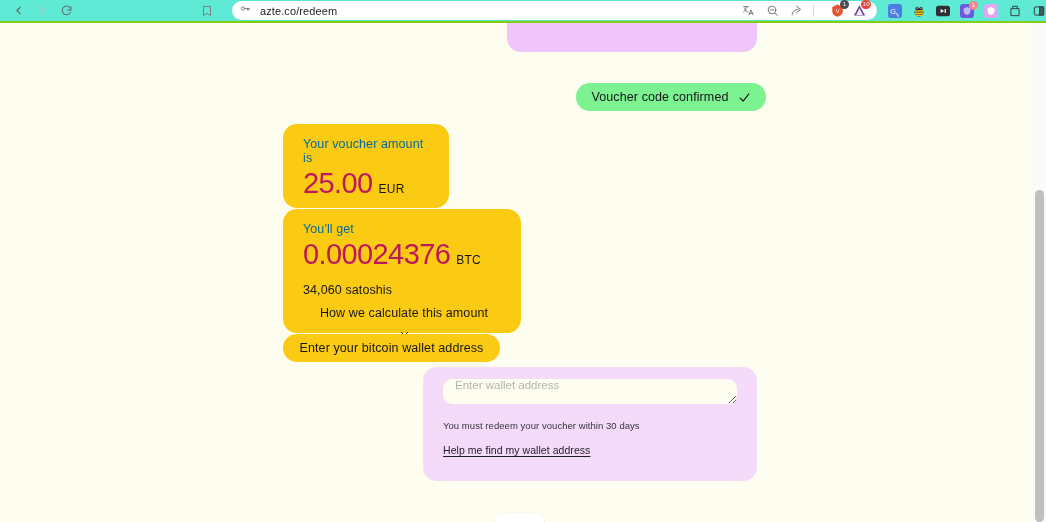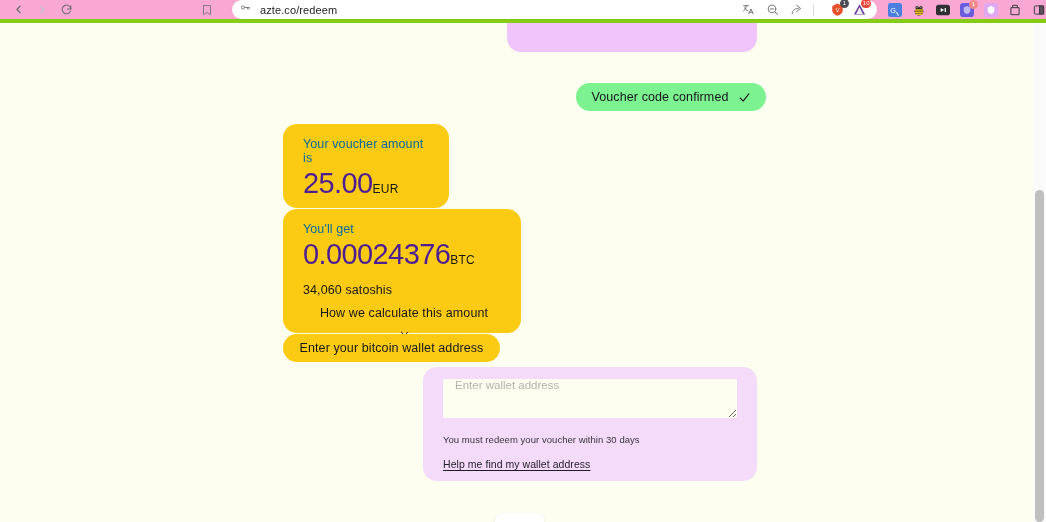--- a/index.html
+++ b/index.html
@@ -10,22 +10,22 @@
     font-family: "Liberation Sans", sans-serif;
     background: #fdfdf0;
   }
 
   
   #browser-toolbar {
     position: absolute;
     top: 0; left: 0;
     width: 1046px;
     height: 23px;
-    background: #f9a8d4;
-    border-bottom: 4px solid #84cc16;
+    background: #5eead4;
+    border-bottom: 2px solid #84cc16;
     display: flex;
     align-items: center;
     padding: 0 6px;
     gap: 0;
   }
   .nav-btn {
     width: 24px; height: 20px;
     display: flex; align-items: center; justify-content: center;
     color: #6d6d70;
     border-radius: 4px;
@@ -154,29 +154,29 @@
     color: #0369a1;
     letter-spacing: .1px;
   }
   .big-amount-row {
     display: flex;
     align-items: baseline;
     margin-top: 3px;
   }
   .big-amount {
     font-size: 29px;
-    color: #4c1d95;
+    color: #be185d;
     letter-spacing: -0.6px;
     font-weight: 400;
     line-height: 1.08;
   }
   .amount-unit {
     font-size: 12px;
     color: #17171a;
-    margin-left: 0;
+    margin-left: 6px;
     letter-spacing: .2px;
   }
   #satoshis-text {
     font-size: 12.5px;
     color: #17171a;
     margin-top: 13px;
     letter-spacing: .1px;
   }
   #how-we-calculate-row {
     display: flex;
@@ -203,24 +203,24 @@
   #wallet-input-card {
     position: absolute;
     left: 423px; top: 344px;
     width: 334px; height: 114px;
     background: #f4dbfa;
     border-radius: 14px;
     padding: 12px 20px 0 20px;
   }
   #wallet-address-input {
     width: 294px;
-    height: 39px;
+    height: 25px;
     background: #fdfdf0;
     border: none;
-    border-radius: 2px;
+    border-radius: 9px;
     outline: none;
     font-family: "Liberation Sans", sans-serif;
     font-size: 11.5px;
     color: #2a2a2e;
     padding: 0 12px 14px 12px;
     display: block;
   }
   #wallet-address-input::placeholder { color: #b4b4ae; }
   #redeem-notice {
     font-size: 9.5px;

